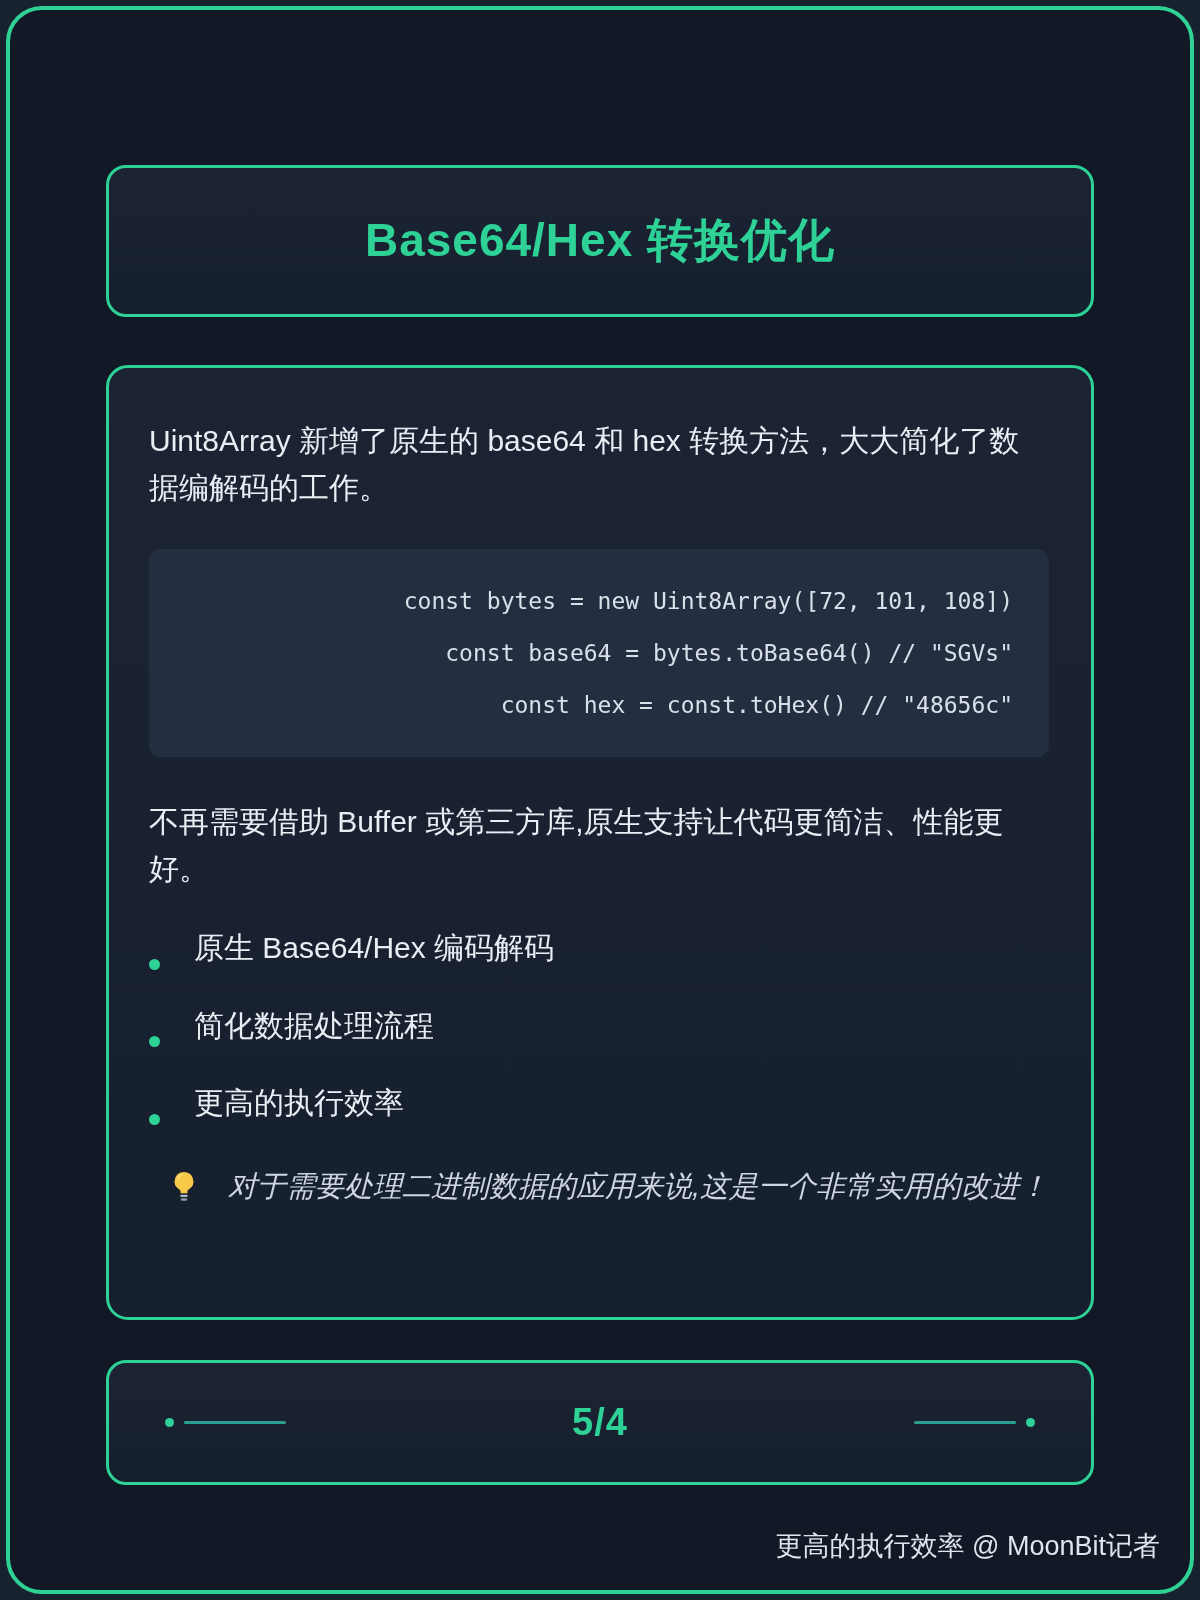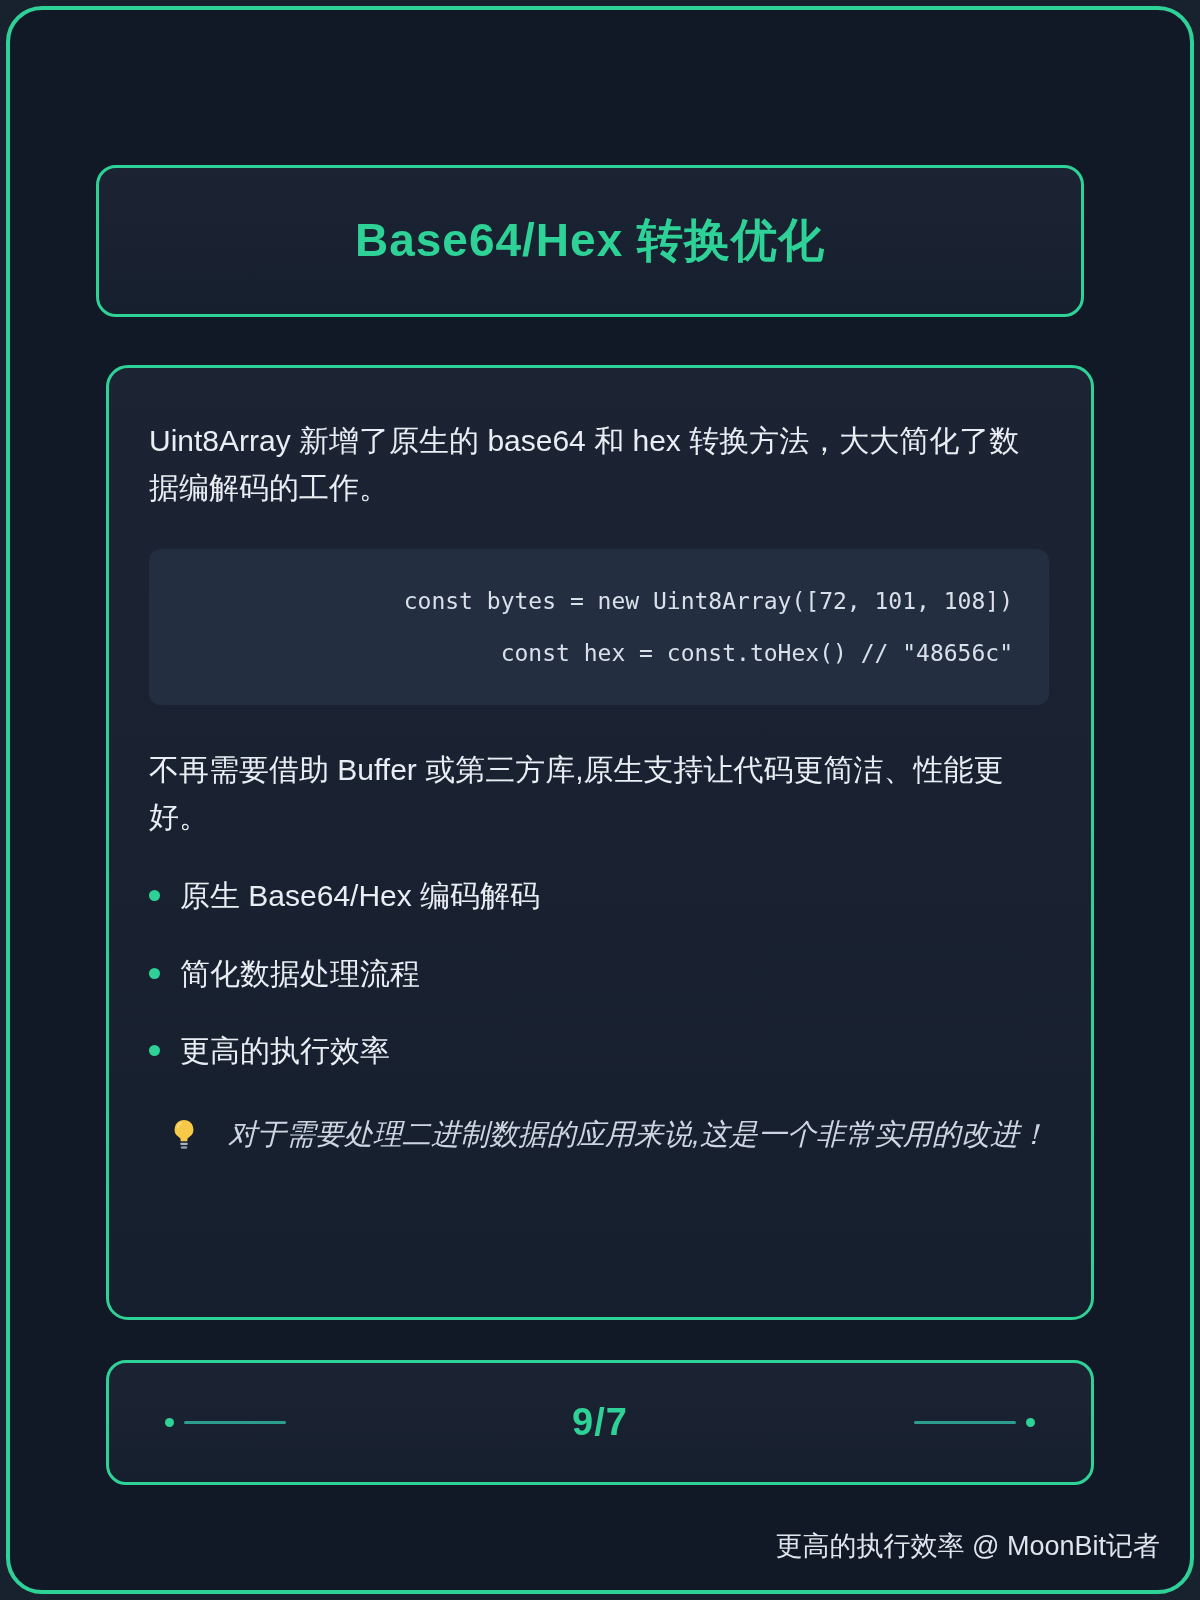--- a/index.html
+++ b/index.html
@@ -26,21 +26,21 @@
     position:absolute;left:6px;top:6px;width:1188px;height:1588px;
     border:4px solid var(--accent);border-radius:36px;
     background:var(--frame-bg);
   }
   .card{
     position:absolute;
     border:3px solid var(--accent);
     background:linear-gradient(180deg,var(--card-grad-top) 0%,var(--card-grad-bot) 100%);
   }
   .header-card{
-    left:96px;top:165px;width:988px;height:152px;border-radius:20px;
+    left:106px;top:165px;width:988px;height:152px;border-radius:20px;
     display:flex;align-items:center;justify-content:center;
   }
   .title{
     margin:0;font-size:46px;font-weight:800;letter-spacing:1px;
     color:var(--accent);
   }
   .content-card{
     left:106px;top:365px;width:988px;height:955px;border-radius:22px;
     padding:50px 42px 40px 40px;
   }
@@ -53,21 +53,21 @@
     background:var(--code-bg);border-radius:12px;
     padding:26px 36px;
     font-family:"DejaVu Sans Mono",monospace;
     font-size:23px;color:var(--code-text);
   }
   .code-line{line-height:52px;white-space:pre;text-align:right;}
   .bullets{
     list-style:none;margin:34px 0 0 0;padding:0;
   }
   .bullet{
-    display:flex;align-items:center;gap:20px;
+    display:flex;align-items:flex-end;gap:34px;
     font-size:30px;color:var(--body-text);
     margin-bottom:34px;line-height:1.45;
   }
   .dot{
     width:11px;height:11px;border-radius:50%;
     background:var(--accent);flex-shrink:0;
   }
   .tip{
     margin-top:42px;padding-left:22px;
     display:flex;align-items:center;gap:31px;
@@ -97,20 +97,21 @@
 
 <div class="card header-card">
   <h1 class="title">Base64/Hex 转换优化</h1>
 </div>
 
 <div class="card content-card">
   <p class="para first">Uint8Array 新增了原生的 base64 和 hex 转换方法，大大简化了数据编解码的工作。</p>
 
   <div class="code-block">
     <div class="code-line">const bytes = new Uint8Array([72, 101, 108])</div>
+    <div class="code-line">const base64 = bytes.toBase64() // "SGVs"</div>
     <div class="code-line">const hex = const.toHex() // "48656c"</div>
   </div>
 
   <p class="para second">不再需要借助 Buffer 或第三方库,原生支持让代码更简洁、性能更好。</p>
 
   <ul class="bullets">
     <li class="bullet">
       <span class="dot"></span>
       <span>原生 Base64/Hex 编码解码</span>
     </li>
@@ -135,20 +136,20 @@
     </span>
     <span class="tip-text">对于需要处理二进制数据的应用来说,这是一个非常实用的改进！</span>
   </div>
 </div>
 
 <div class="card footer-card">
   <div class="decor">
     <span class="ddot"></span>
     <span class="dline"></span>
   </div>
-  <div class="page-num">9/7</div>
+  <div class="page-num">5/4</div>
   <div class="decor">
     <span class="dline"></span>
     <span class="ddot"></span>
   </div>
 </div>
 
 <div class="watermark">更高的执行效率 @ MoonBit记者</div>
 
 </body></html>

